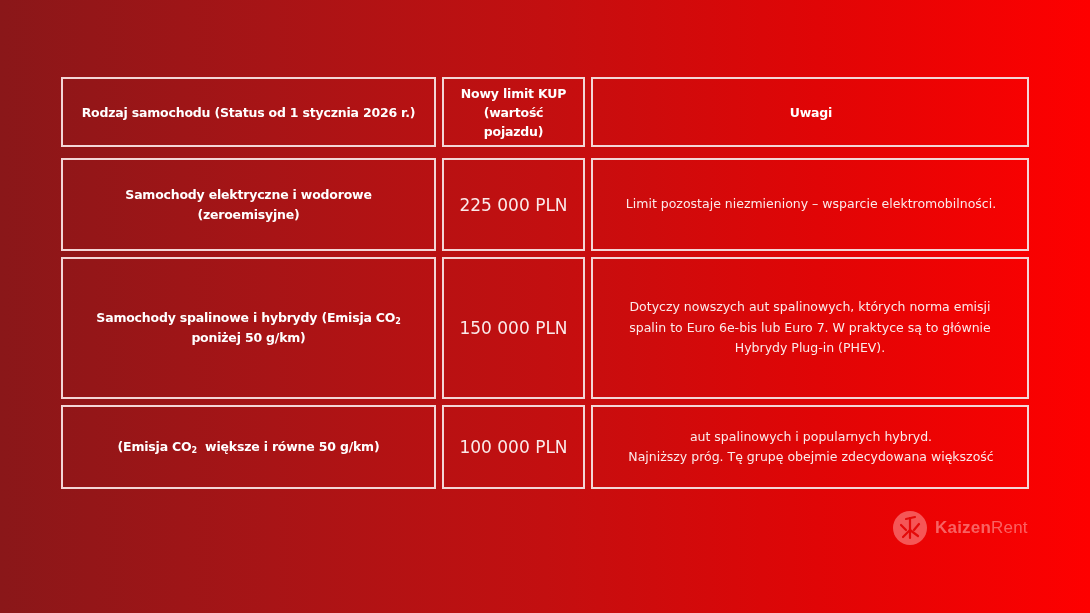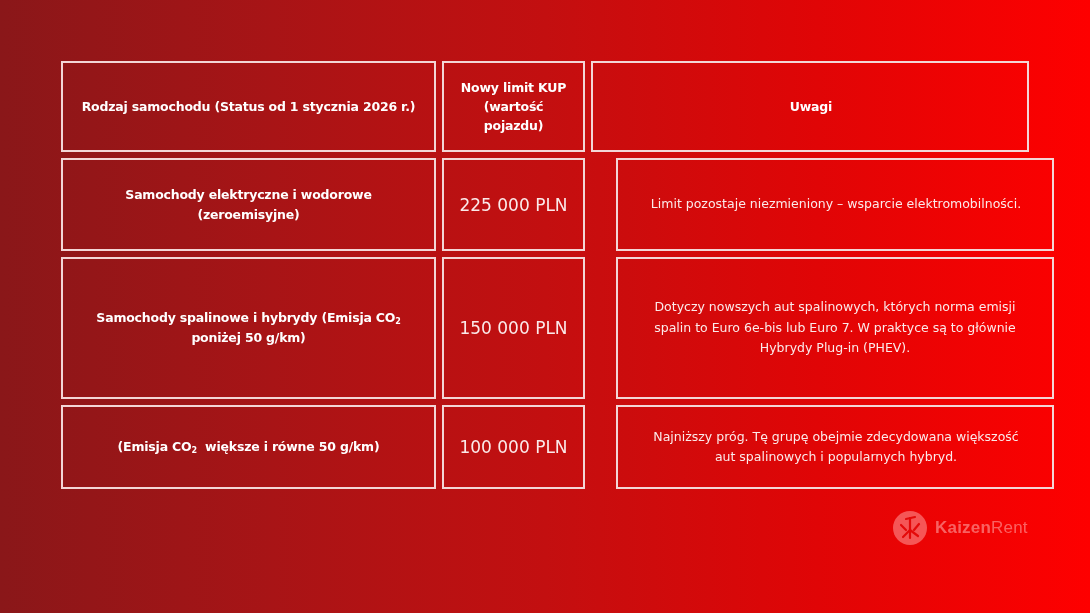--- a/index.html
+++ b/index.html
@@ -26,21 +26,21 @@
       border: 2px solid #f3d6d6;
       display: flex;
       align-items: center;
       justify-content: center;
       text-align: center;
       padding: 0 14px;
     }
     .c1 { left: 0; width: 375px; }
     .c2 { left: 381px; width: 143px; }
     .c3 { left: 530px; width: 438px; padding-left: 16px; }
-    .r0 { top: 0; height: 91px; }
+    .r0 { top: 16px; height: 70px; }
     .r1 { top: 97px; height: 93px; }
     .r2 { top: 196px; height: 142px; }
     .r3 { top: 344px; height: 84px; }
 
     .hdr {
       font-weight: bold;
       font-size: 12.5px;
       line-height: 19px;
       letter-spacing: -0.2px;
     }
@@ -52,21 +52,20 @@
     }
     .val {
       font-size: 17px;
       line-height: 20px;
       color: #fbeaea;
     }
     .note {
       font-size: 12.5px;
       line-height: 20.5px;
       color: #fbeaea;
-      margin-left: 25px;
     }
     .note.wide { padding: 0 12px; }
     sub { font-size: 8px; vertical-align: -2px; line-height: 0; }
 
     .logo {
       position: absolute;
       left: 893px;
       top: 511px;
       display: flex;
       align-items: center;
@@ -143,22 +142,22 @@
   <div class="cell c1 r3 lbl">
     <div>
       <div><span>(Emisja CO</span><sub>2</sub><span style="white-space:pre">  większe i równe 50 g/km)</span></div>
     </div>
   </div>
   <div class="cell c2 r3 val">
     <span>100 000 PLN</span>
   </div>
   <div class="cell c3 r3 note">
     <div>
+      <div>aut spalinowych i popularnych hybryd.</div>
       <div>Najniższy próg. Tę grupę obejmie zdecydowana większość</div>
-      <div>aut spalinowych i popularnych hybryd.</div>
     </div>
   </div>
 </div>
 
 <div class="logo">
   <div class="logo-mark">
     <svg width="34" height="34" viewBox="0 0 34 34">
       <g stroke="#e01010" stroke-width="2.2" fill="none" stroke-linecap="round">
         <path d="M13 8 L22 6"></path>
         <path d="M17 7 L17 27"></path>

